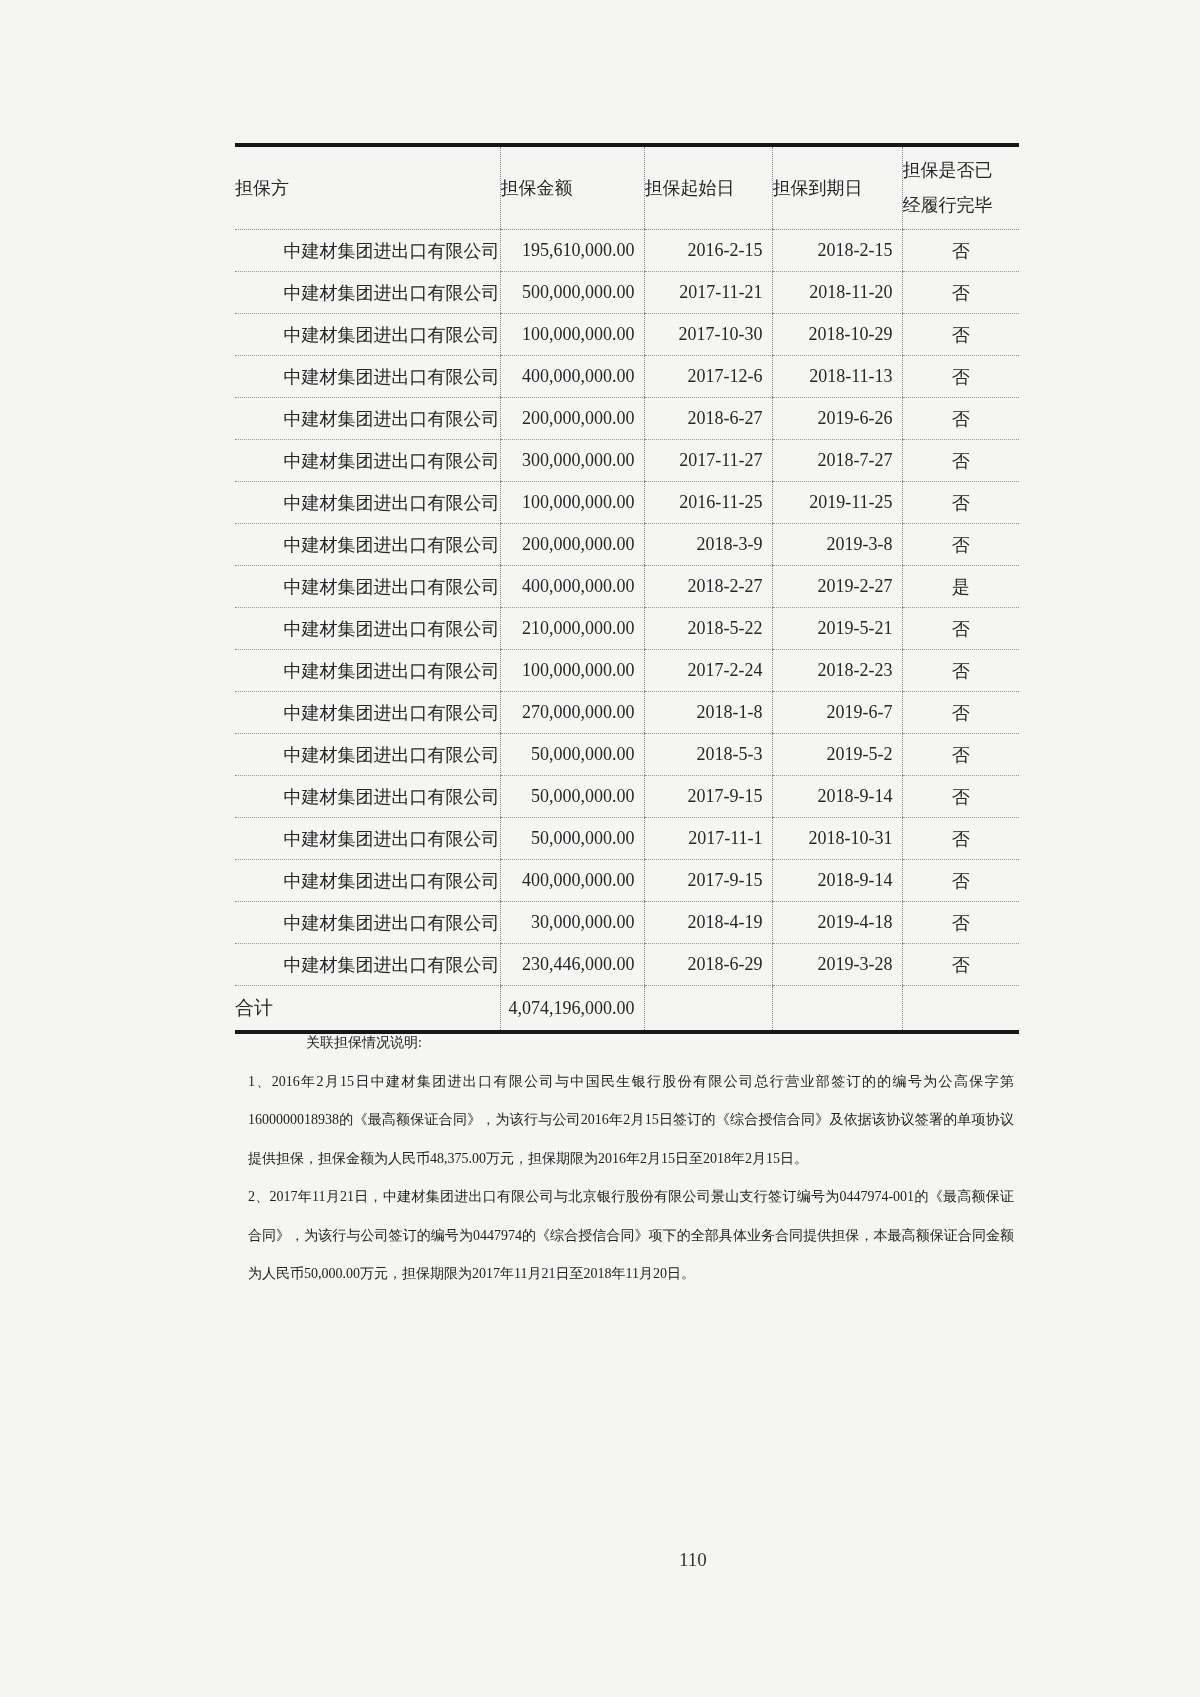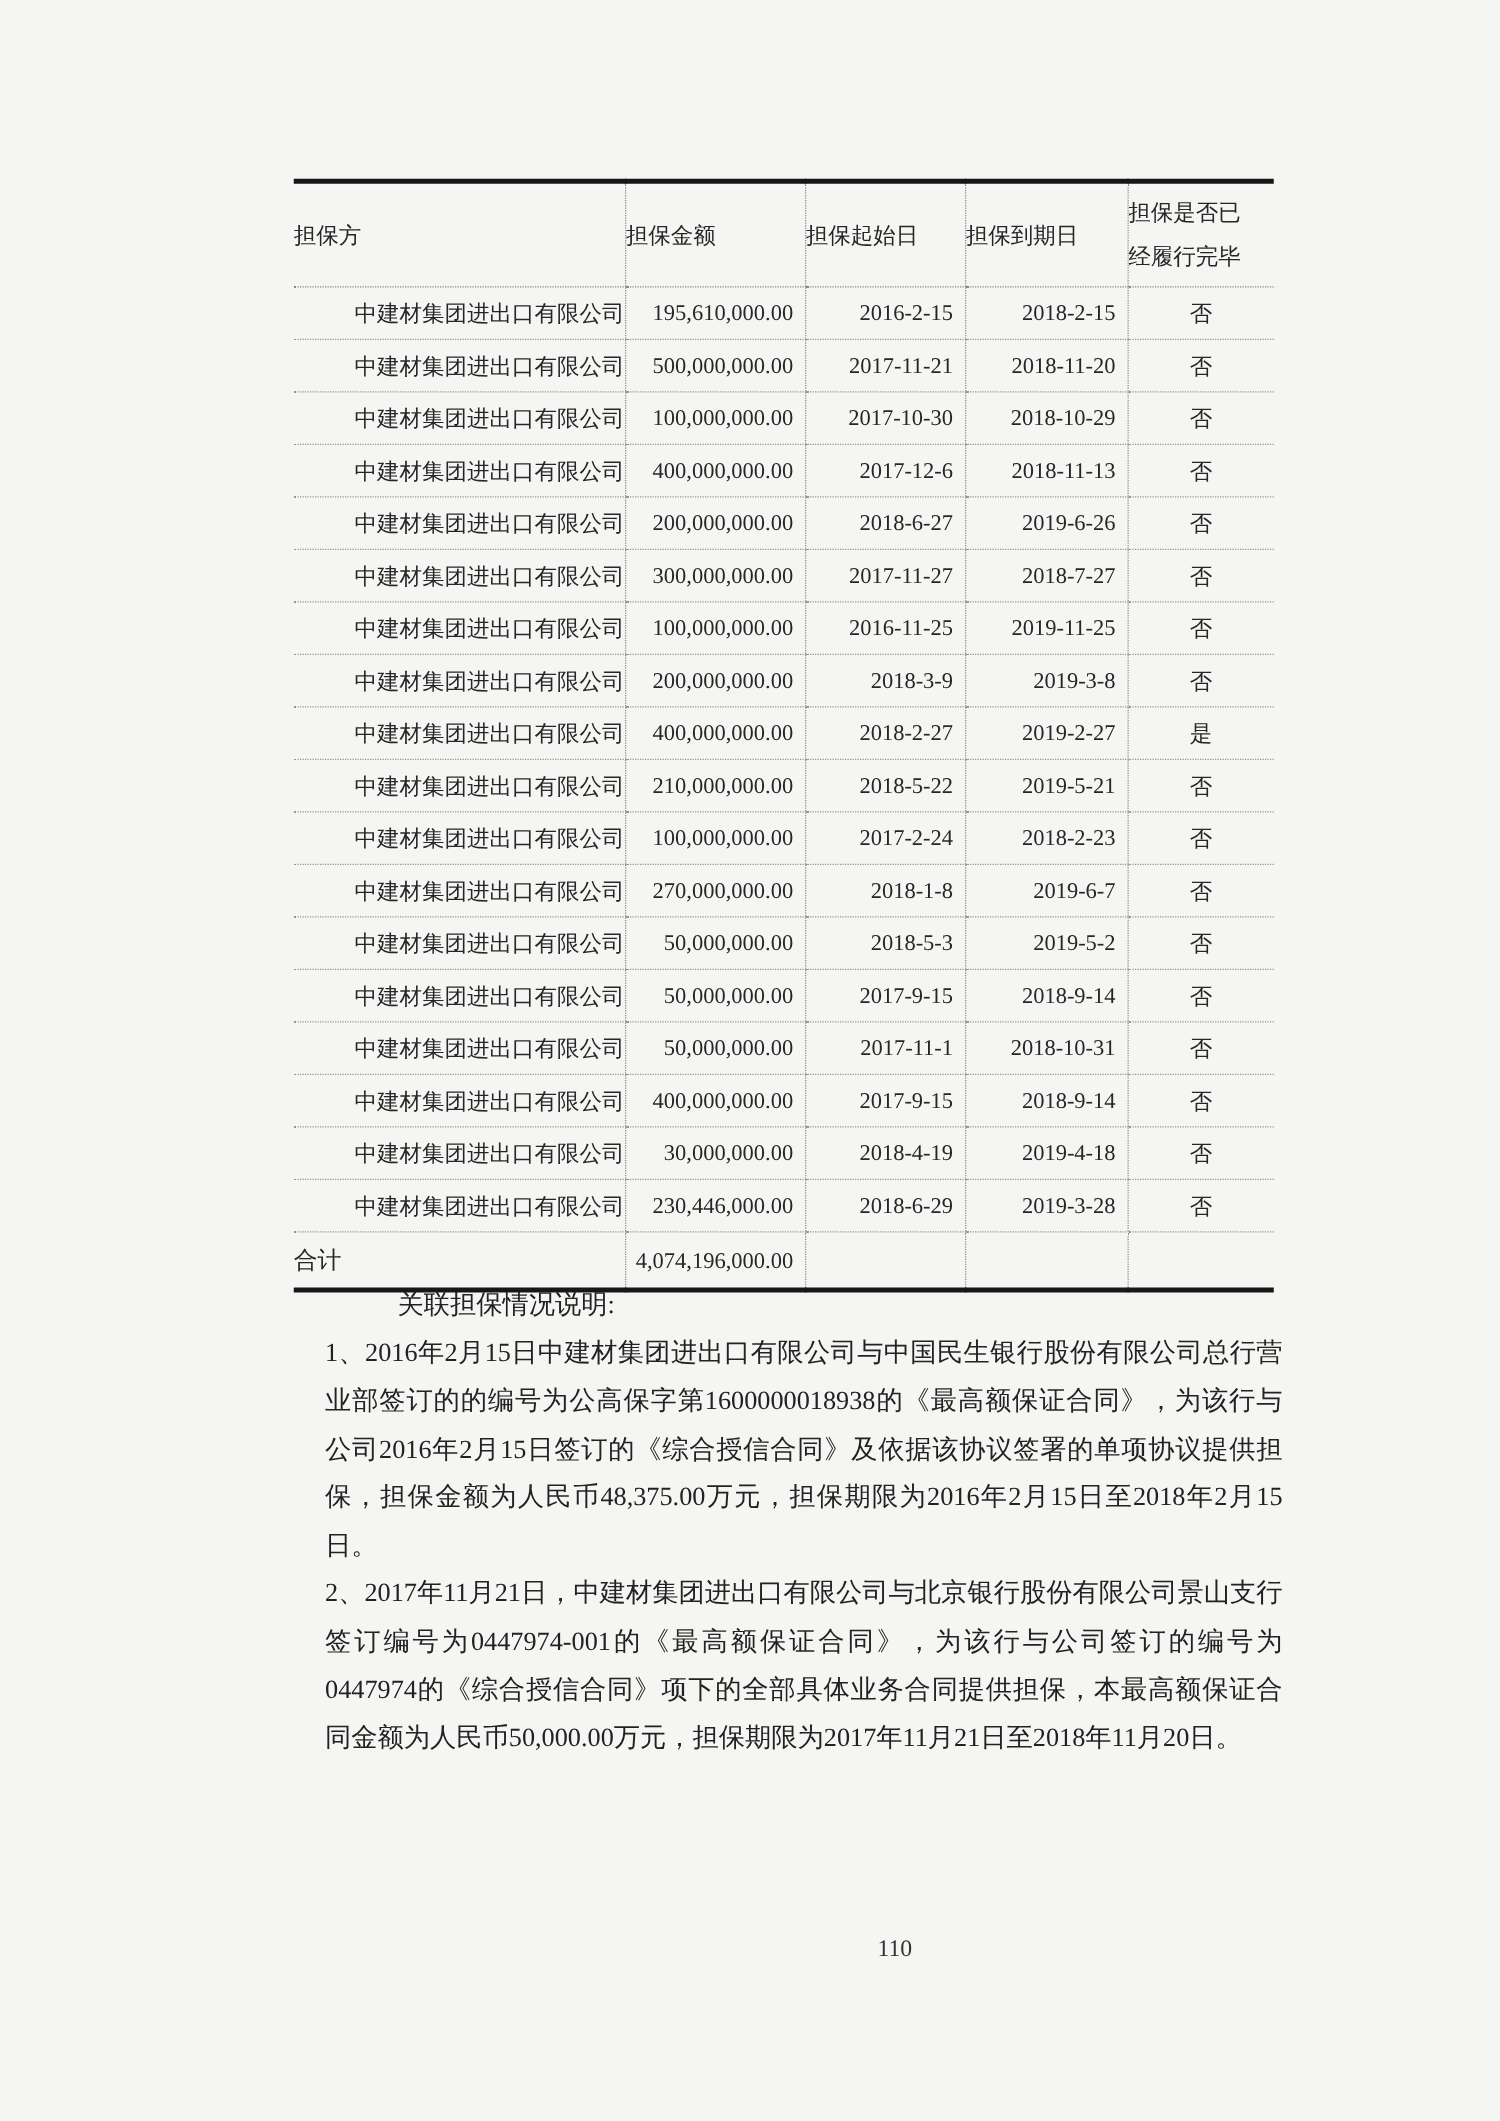--- a/index.html
+++ b/index.html
@@ -43,36 +43,36 @@
   .doc-table tbody tr:last-child td{border-bottom:1px dotted #979797;}
   .c-name{text-align:right;}
   .c-num{text-align:right;padding-right:9px !important;}
   .c-mid{text-align:center;}
   .hdr-two-line{line-height:35px;}
   .total-row td{height:44px;}
   .total-label{font-weight:bold;font-size:19px;}
   
   .notes{
     position:absolute;
-    left:260px;top:1024px;
+    left:248px;top:1024px;
     width:766px;
-    font-size:21px;
+    font-size:14px;
     line-height:38.5px;
     color:#222;
     text-align:justify;
   }
   .notes-heading{
     margin:0 0 14px 0;
     text-indent:58px;
     text-align:left;
   }
   .notes p{margin:0;}
   .page-number{
     position:absolute;
-    left:702px;top:1549px;
+    left:679px;top:1549px;
     font-size:19px;
     color:#333;
   }
 </style>
 </head>
 <body>
 
 <div class="page">
 
   <table class="doc-table">

